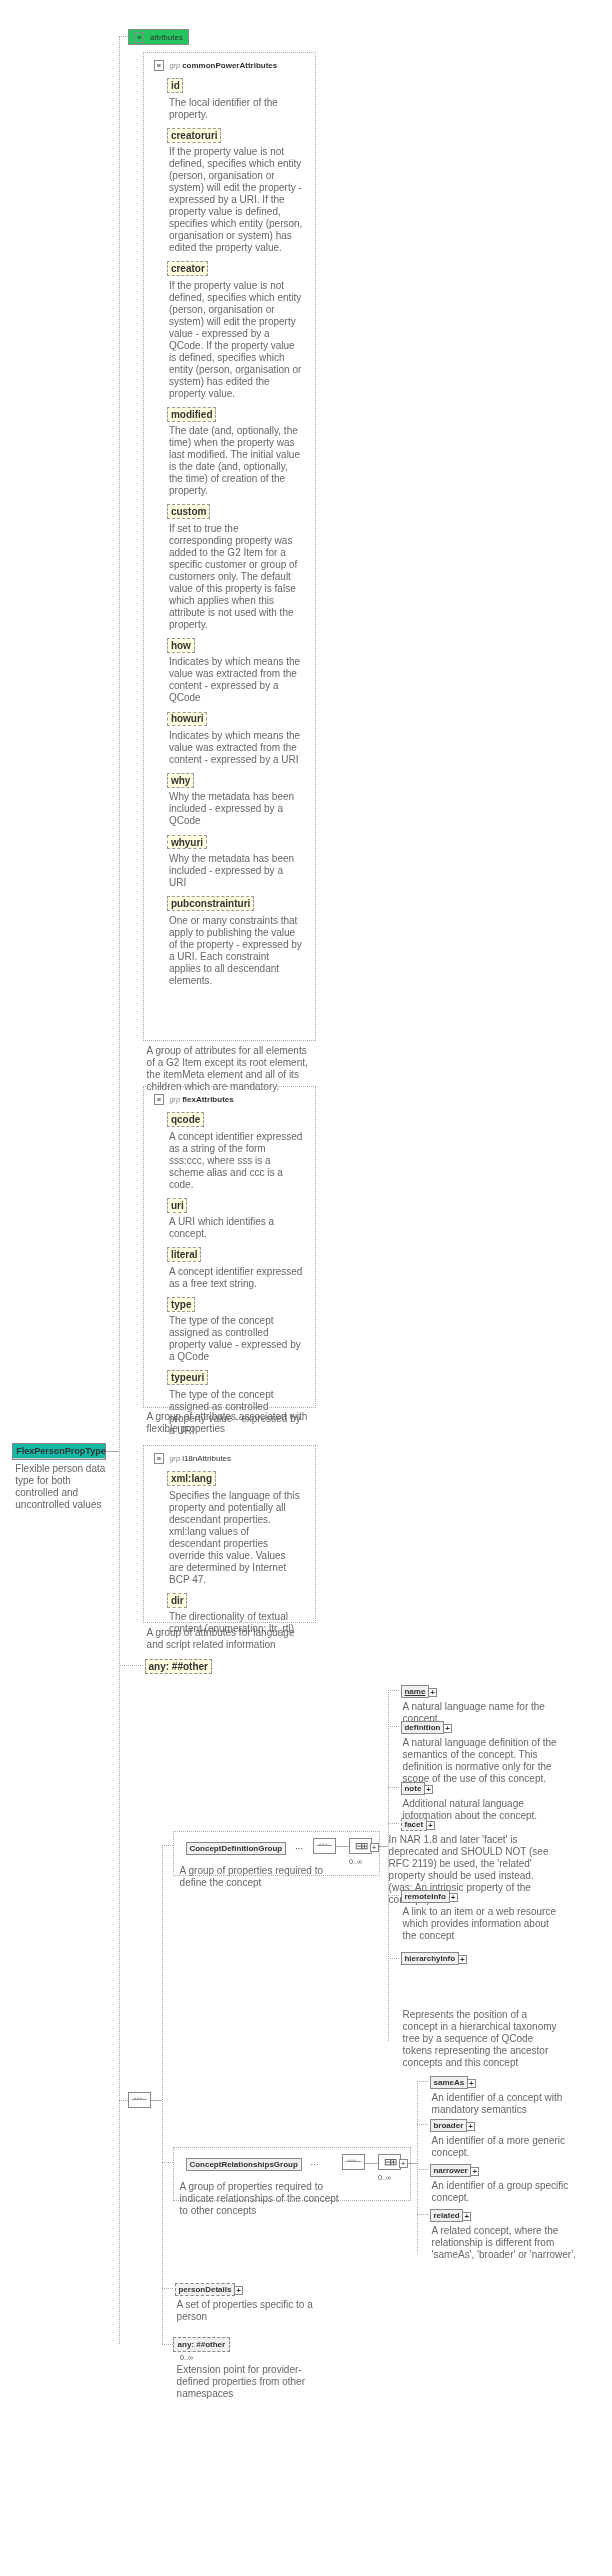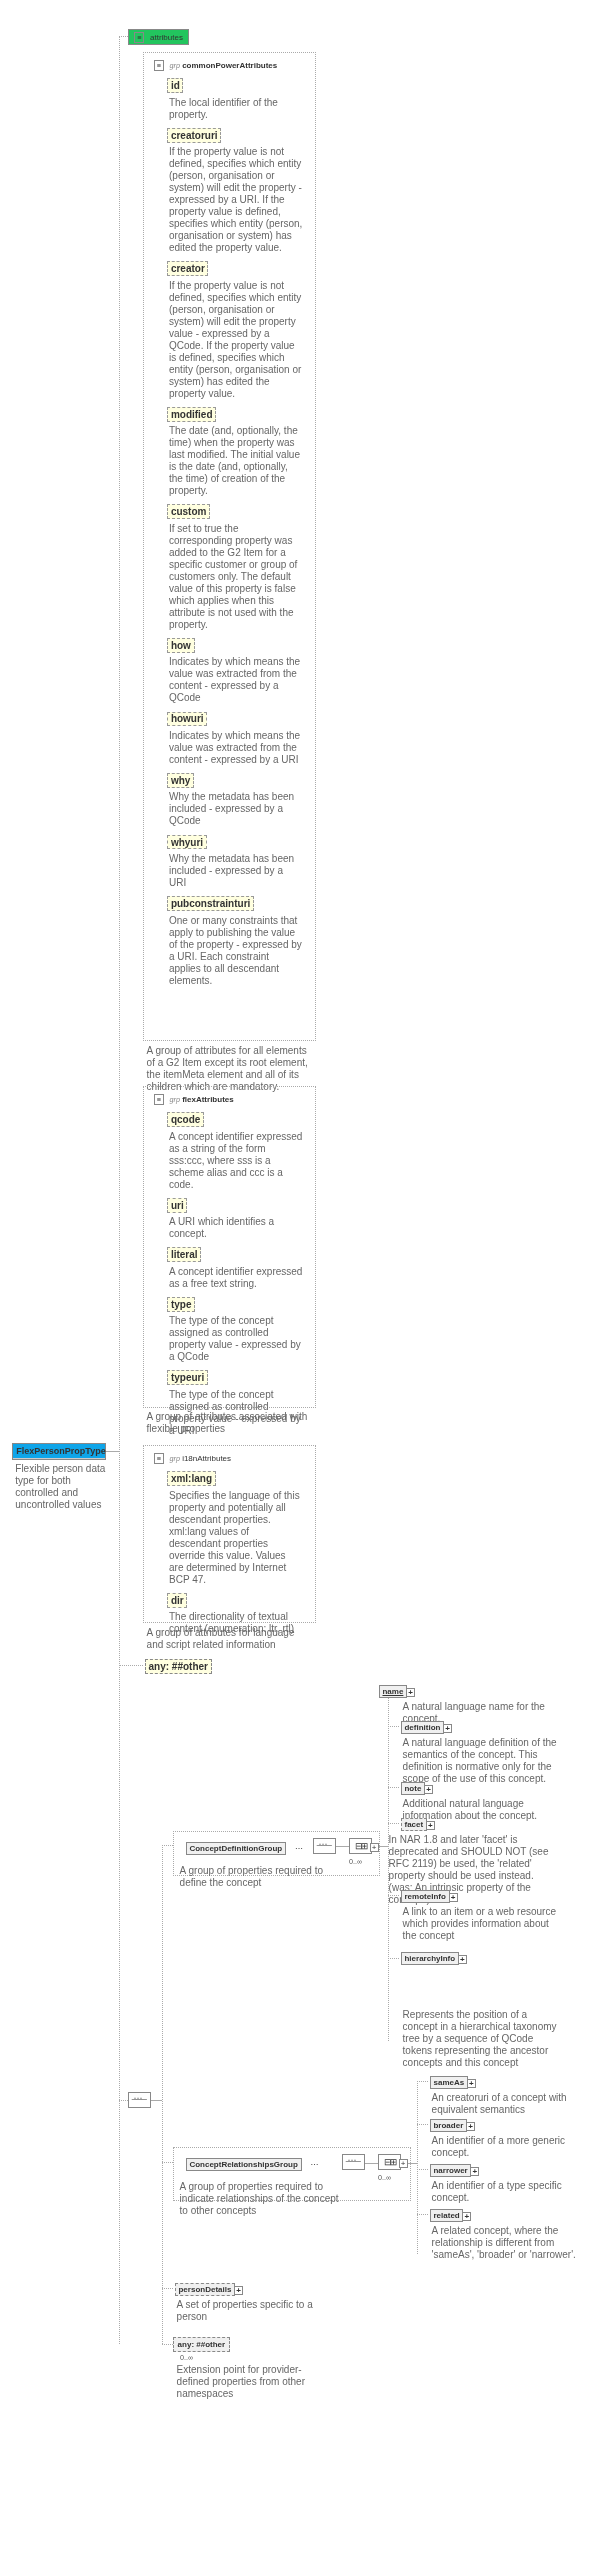--- a/index.html
+++ b/index.html
@@ -1,20 +1,20 @@
 <!DOCTYPE html>
 <html style="font-size:14.4px"><head>
 <meta charset="utf-8">
 <style>
 *{margin:0;padding:0;box-sizing:border-box}
 body{background:#fff;font-family:Arial,sans-serif;font-size:8px;color:#333;padding:9px;width:613px;position:relative}
 .canvas{position:relative;width:595px;height:2576px}
 .node{position:absolute;border:0.9px solid #888;background:#fff}
 .node-header{font-weight:bold;padding:1.8px 3.6px;font-size:9px;background:#f5f5f5;border-bottom:0.9px solid #ccc}
-.node-type{background:#0ea5e9}
+.node-type{background:#14b8a6}
 .attr-box{border:0.9px dashed #999;background:#ffffe0;padding:0.9px 2.7px;margin:1.8px;display:inline-block;font-weight:bold;font-size:10px}
 .elem-box{border:0.9px solid #888;background:#f0f0f0;padding:0.9px 2.7px;margin:1.8px;display:inline-block;font-weight:bold;font-size:8px}
 .elem-box.dashed{border:0.9px dashed #888}
 .grp-box{border:0.9px solid #888;background:#f0f0f0;padding:0.9px 2.7px;margin:1.8px;display:inline-block;font-weight:bold;font-size:8px}
 .desc{font-size:10px;color:#666;line-height:1.2;margin:1.8px 3.6px 5.4px 3.6px;max-width:162px}
 .dot-box{position:absolute;border:0.9px dotted #aaa;padding:5.4px}
 .connector{position:absolute;border-top:0.9px solid #aaa}
 .dconnector{position:absolute;border-left:0.9px dotted #aaa}
 .hdotted{position:absolute;border-top:0.9px dotted #aaa}
 .compositor{position:absolute;width:23.4px;height:16px;border:0.9px solid #888;background:#fff;font-size:7.2px;text-align:center;line-height:4.5px}
@@ -127,21 +127,21 @@
 <div class="compositor" style="left:340px;top:1829px">
       <div class="choice-sym">⊟⊞</div>
       <div class="plus">+</div>
     </div>
 <div class="card" style="left:340px;top:1848px">0..∞</div>
 <div class="connector" style="left:370px;top:1837px;width:9px"></div>
 <div class="dconnector" style="left:379px;top:1681px;height:351px"></div>
 
 <div id="cdef-items">
       <div class="hdotted" style="left: 379px; top: 1681px; width: 10.8px;"></div>
-      <div class="elem-box" style="position: absolute; left: 368px; top: 1674px; text-decoration: underline;">name<div class="plus" style="right:-9px;top:1.8px">+</div></div>
+      <div class="elem-box" style="position: absolute; left: 390px; top: 1674px; text-decoration: underline;">name<div class="plus" style="right:-9px;top:1.8px">+</div></div>
       <div class="desc" style="position: absolute; left: 390px; top: 1690px; width: 171px;">A natural language name for the concept.</div>
       <div class="hdotted" style="left: 379px; top: 1717px; width: 10.8px;"></div>
       <div class="elem-box" style="position: absolute; left: 390px; top: 1710px;">definition<div class="plus" style="right:-9px;top:1.8px">+</div></div>
       <div class="desc" style="position: absolute; left: 390px; top: 1726px; width: 171px;">A natural language definition of the semantics of the concept. This definition is normative only for the scope of the use of this concept.</div>
       <div class="hdotted" style="left: 379px; top: 1778px; width: 10.8px;"></div>
       <div class="elem-box" style="position: absolute; left: 390px; top: 1771px;">note<div class="plus" style="right:-9px;top:1.8px">+</div></div>
       <div class="desc" style="position: absolute; left: 390px; top: 1787px; width: 171px;">Additional natural language information about the concept.</div>
       <div class="hdotted" style="left: 379px; top: 1814px; width: 10.8px;"></div>
       <div class="elem-box dashed" style="position: absolute; left: 390px; top: 1807px;">facet<div class="plus" style="right:-9px;top:1.8px">+</div></div>
       <div class="desc" style="position: absolute; left: 376px; top: 1823px; width: 171px;">In NAR 1.8 and later 'facet' is deprecated and SHOULD NOT (see RFC 2119) be used, the 'related' property should be used instead. (was: An intrinsic property of the concept.)</div>
@@ -170,27 +170,27 @@
       <div class="choice-sym">⊟⊞</div>
       <div class="plus">+</div>
     </div>
 <div class="card" style="left:369px;top:2164px">0..∞</div>
 <div class="connector" style="left:399px;top:2154px;width:9px"></div>
 <div class="dconnector" style="left:408px;top:2072px;height:173px"></div>
 
 <div id="crel-items">
       <div class="hdotted" style="left: 408px; top: 2072px; width: 10.8px;"></div>
       <div class="elem-box" style="position: absolute; left: 419px; top: 2065px;">sameAs<div class="plus" style="right:-9px;top:1.8px">+</div></div>
-      <div class="desc" style="position: absolute; left: 419px; top: 2081px; width: 162px;">An creatoruri of a concept with equivalent semantics</div>
+      <div class="desc" style="position: absolute; left: 419px; top: 2081px; width: 162px;">An identifier of a concept with mandatory semantics</div>
       <div class="hdotted" style="left: 408px; top: 2115px; width: 10.8px;"></div>
       <div class="elem-box" style="position: absolute; left: 419px; top: 2108px;">broader<div class="plus" style="right:-9px;top:1.8px">+</div></div>
       <div class="desc" style="position: absolute; left: 419px; top: 2124px; width: 162px;">An identifier of a more generic concept.</div>
       <div class="hdotted" style="left: 408px; top: 2160px; width: 10.8px;"></div>
       <div class="elem-box" style="position: absolute; left: 419px; top: 2153px;">narrower<div class="plus" style="right:-9px;top:1.8px">+</div></div>
-      <div class="desc" style="position: absolute; left: 419px; top: 2169px; width: 162px;">An identifier of a type specific concept.</div>
+      <div class="desc" style="position: absolute; left: 419px; top: 2169px; width: 162px;">An identifier of a group specific concept.</div>
       <div class="hdotted" style="left: 408px; top: 2205px; width: 10.8px;"></div>
       <div class="elem-box" style="position: absolute; left: 419px; top: 2198px;">related<div class="plus" style="right:-9px;top:1.8px">+</div></div>
       <div class="desc" style="position: absolute; left: 419px; top: 2214px; width: 162px;">A related concept, where the relationship is different from 'sameAs', 'broader' or 'narrower'.</div>
     </div>
 
 <div class="hdotted" style="left:153px;top:2279px;width:10.8px"></div>
 <div class="elem-box dashed" style="position:absolute;left:164px;top:2272px">
   <span>personDetails</span>
   <div class="plus" style="right:-9px;top:1.8px">+</div>
 </div>

